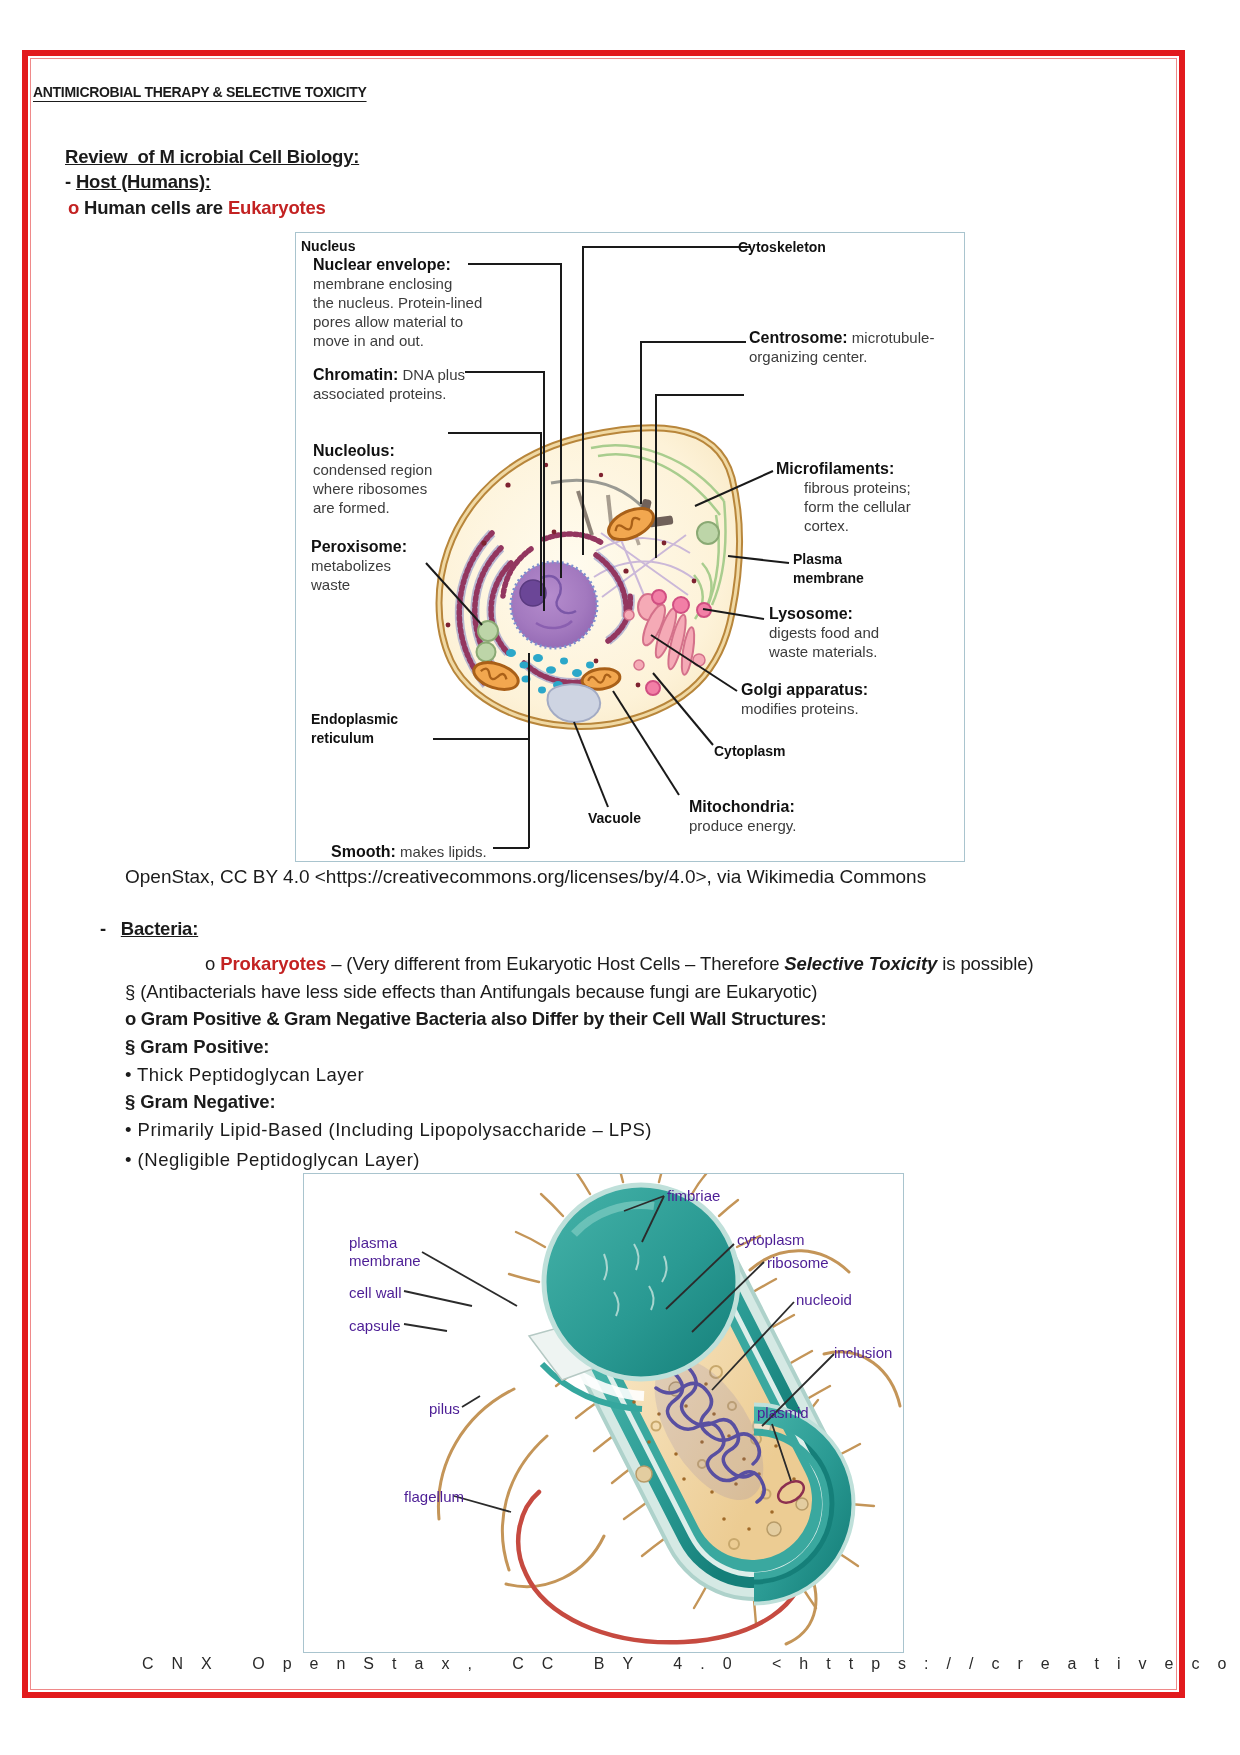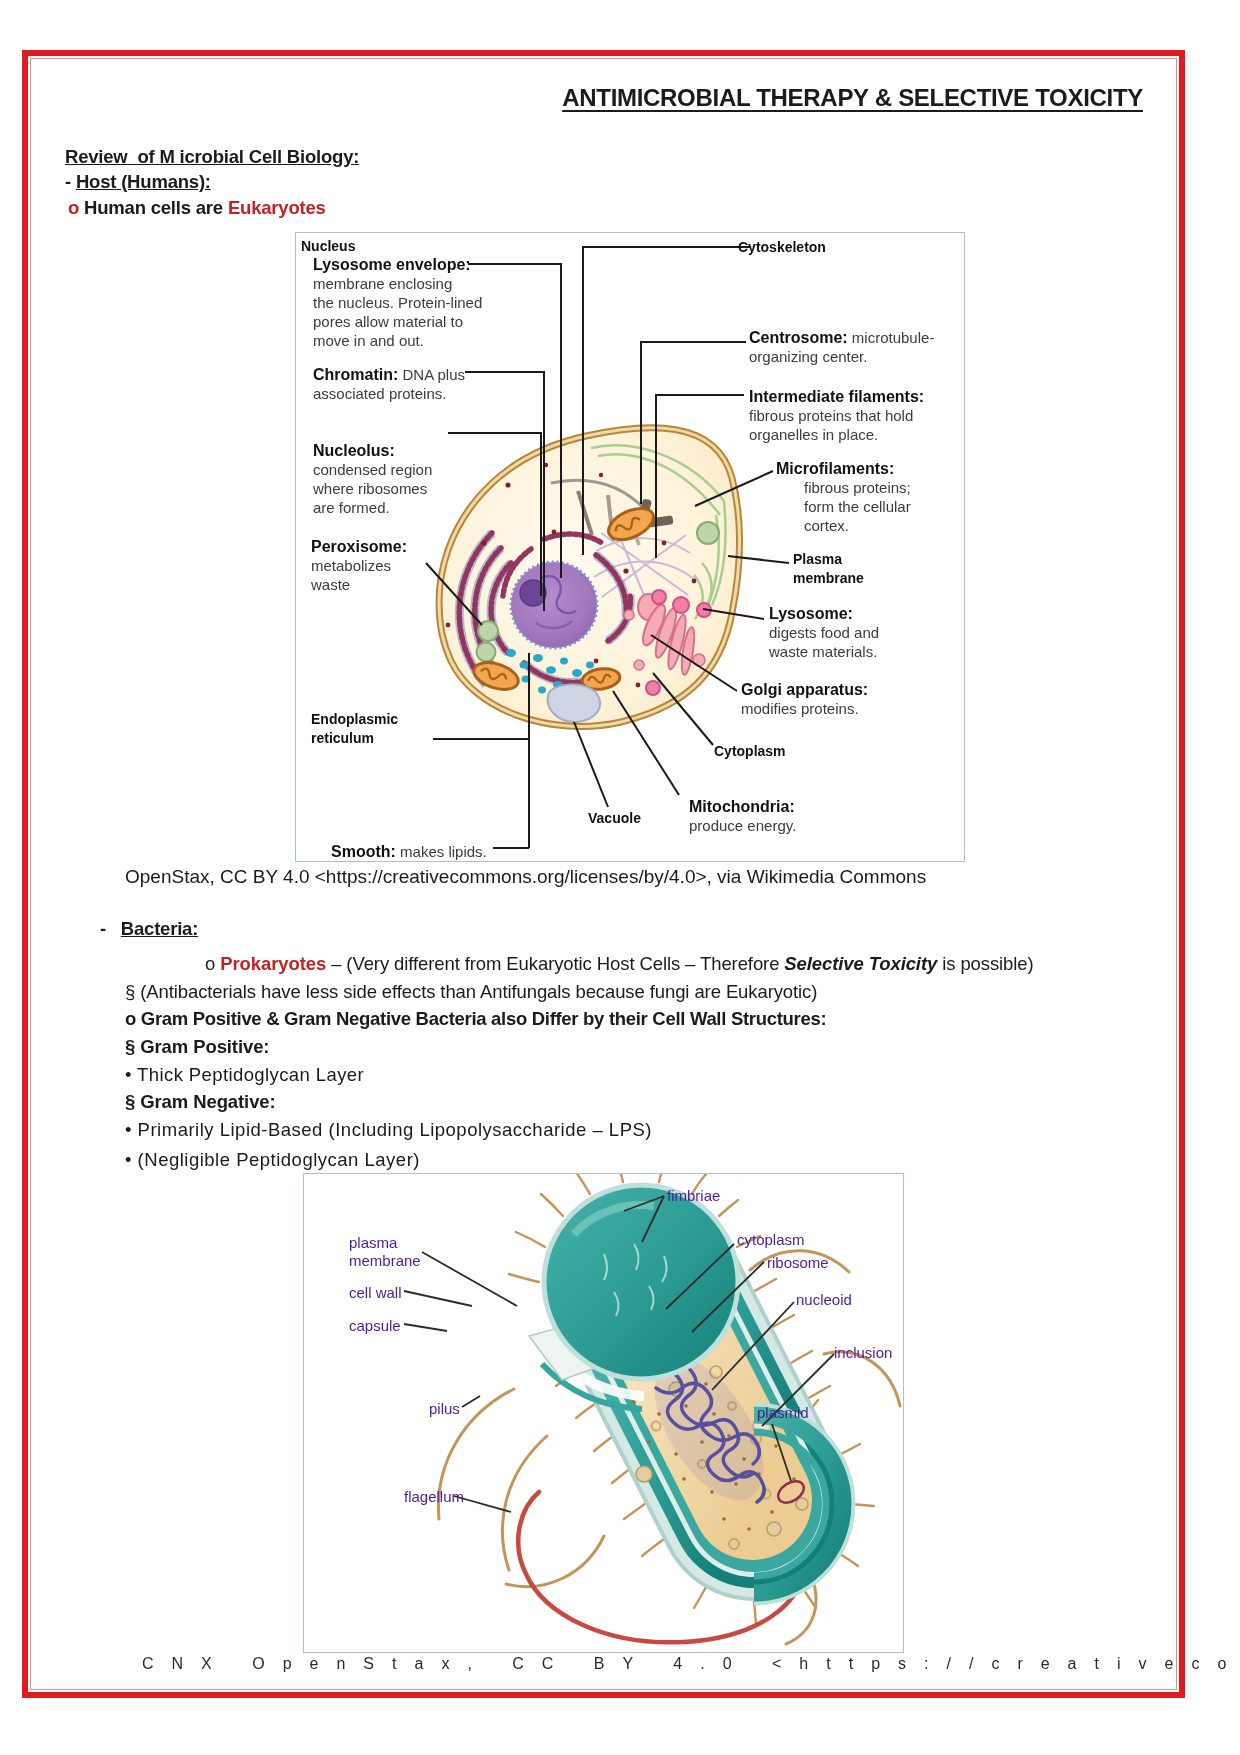--- a/index.html
+++ b/index.html
@@ -11,22 +11,22 @@
   .abs{position:absolute;}
   .b{font-weight:bold;}
   .u{text-decoration:underline;}
   .red{color:#c32222;}
   .frame{
     left:22px;top:50px;width:1151px;height:1636px;
     border:6px solid #e21a1d;
     box-shadow:inset 0 0 0 2px #ffffff, inset 0 0 0 3px #ef8a8a;
   }
   .title{
-    left:48px;top:84px;width:1095px;text-align:right;
-    font-size:24px;font-weight:bold;letter-spacing:-0.3px;
+    left:33px;top:84px;width:1095px;text-align:left;
+    font-size:14px;font-weight:bold;letter-spacing:-0.3px;
   }
   .title span{text-decoration:underline;text-underline-offset:4px;}
   .h1{font-size:18.5px;font-weight:bold;letter-spacing:-0.2px;white-space:pre;}
   .bodyline{font-size:18.5px;letter-spacing:-0.1px;white-space:pre;}
   .figbox{border:1.5px solid #a9c4ce;background:#ffffff;}
   
   .elabel{position:absolute;white-space:pre-line;font-size:15px;line-height:19px;color:#3c3c3c;}
   .elabel .t{font-weight:bold;color:#111;font-size:16px;}
   .ehdr{position:absolute;font-weight:bold;color:#111;font-size:14px;line-height:19px;white-space:pre-line;}
   
@@ -206,44 +206,41 @@
       <polyline points="357,440 417,512"></polyline>
       <polyline points="317,458 383,562"></polyline>
       <polyline points="278,489 312,574"></polyline>
       <polyline points="233,420 233,615"></polyline>
       <polyline points="137,506 233,506"></polyline>
       <polyline points="197,615 233,615"></polyline>
     </g>
   </svg>
 
   <div class="ehdr" style="left:5px;top:4px;">Nucleus</div>
-  <div class="elabel" style="left:17px;top:22px;"><span class="t">Lysosome envelope:</span><span>
+  <div class="elabel" style="left:17px;top:22px;"><span class="t">Nuclear envelope:</span><span>
 membrane enclosing
 the nucleus. Protein-lined
 pores allow material to
 move in and out.</span></div>
   <div class="elabel" style="left:17px;top:132px;"><span class="t">Chromatin:</span><span> DNA plus
 associated proteins.</span></div>
   <div class="elabel" style="left:17px;top:208px;"><span class="t">Nucleolus:</span><span>
 condensed region
 where ribosomes
 are formed.</span></div>
   <div class="elabel" style="left:15px;top:304px;"><span class="t">Peroxisome:</span><span>
 metabolizes
 waste</span></div>
   <div class="ehdr" style="left:15px;top:477px;">Endoplasmic
 reticulum</div>
   <div class="elabel" style="left:35px;top:609px;"><span class="t">Smooth:</span><span> makes lipids.</span></div>
   <div class="ehdr" style="left:292px;top:576px;">Vacuole</div>
   <div class="ehdr" style="left:442px;top:5px;">Cytoskeleton</div>
   <div class="elabel" style="left:453px;top:95px;"><span class="t">Centrosome:</span><span> microtubule-
 organizing center.</span></div>
-  <div class="elabel" style="left:453px;top:154px;"><span class="t">Intermediate filaments:</span><span>
-fibrous proteins that hold
-organelles in place.</span></div>
   <div class="elabel" style="left:480px;top:226px;"><span class="t">Microfilaments:</span><br><span style="display:inline-block;margin-left:28px;">fibrous proteins;
 form the cellular
 cortex.</span></div>
   <div class="ehdr" style="left:497px;top:317px;">Plasma
 membrane</div>
   <div class="elabel" style="left:473px;top:371px;"><span class="t">Lysosome:</span><span>
 digests food and
 waste materials.</span></div>
   <div class="elabel" style="left:445px;top:447px;"><span class="t">Golgi apparatus:</span><span>
 modifies proteins.</span></div>

